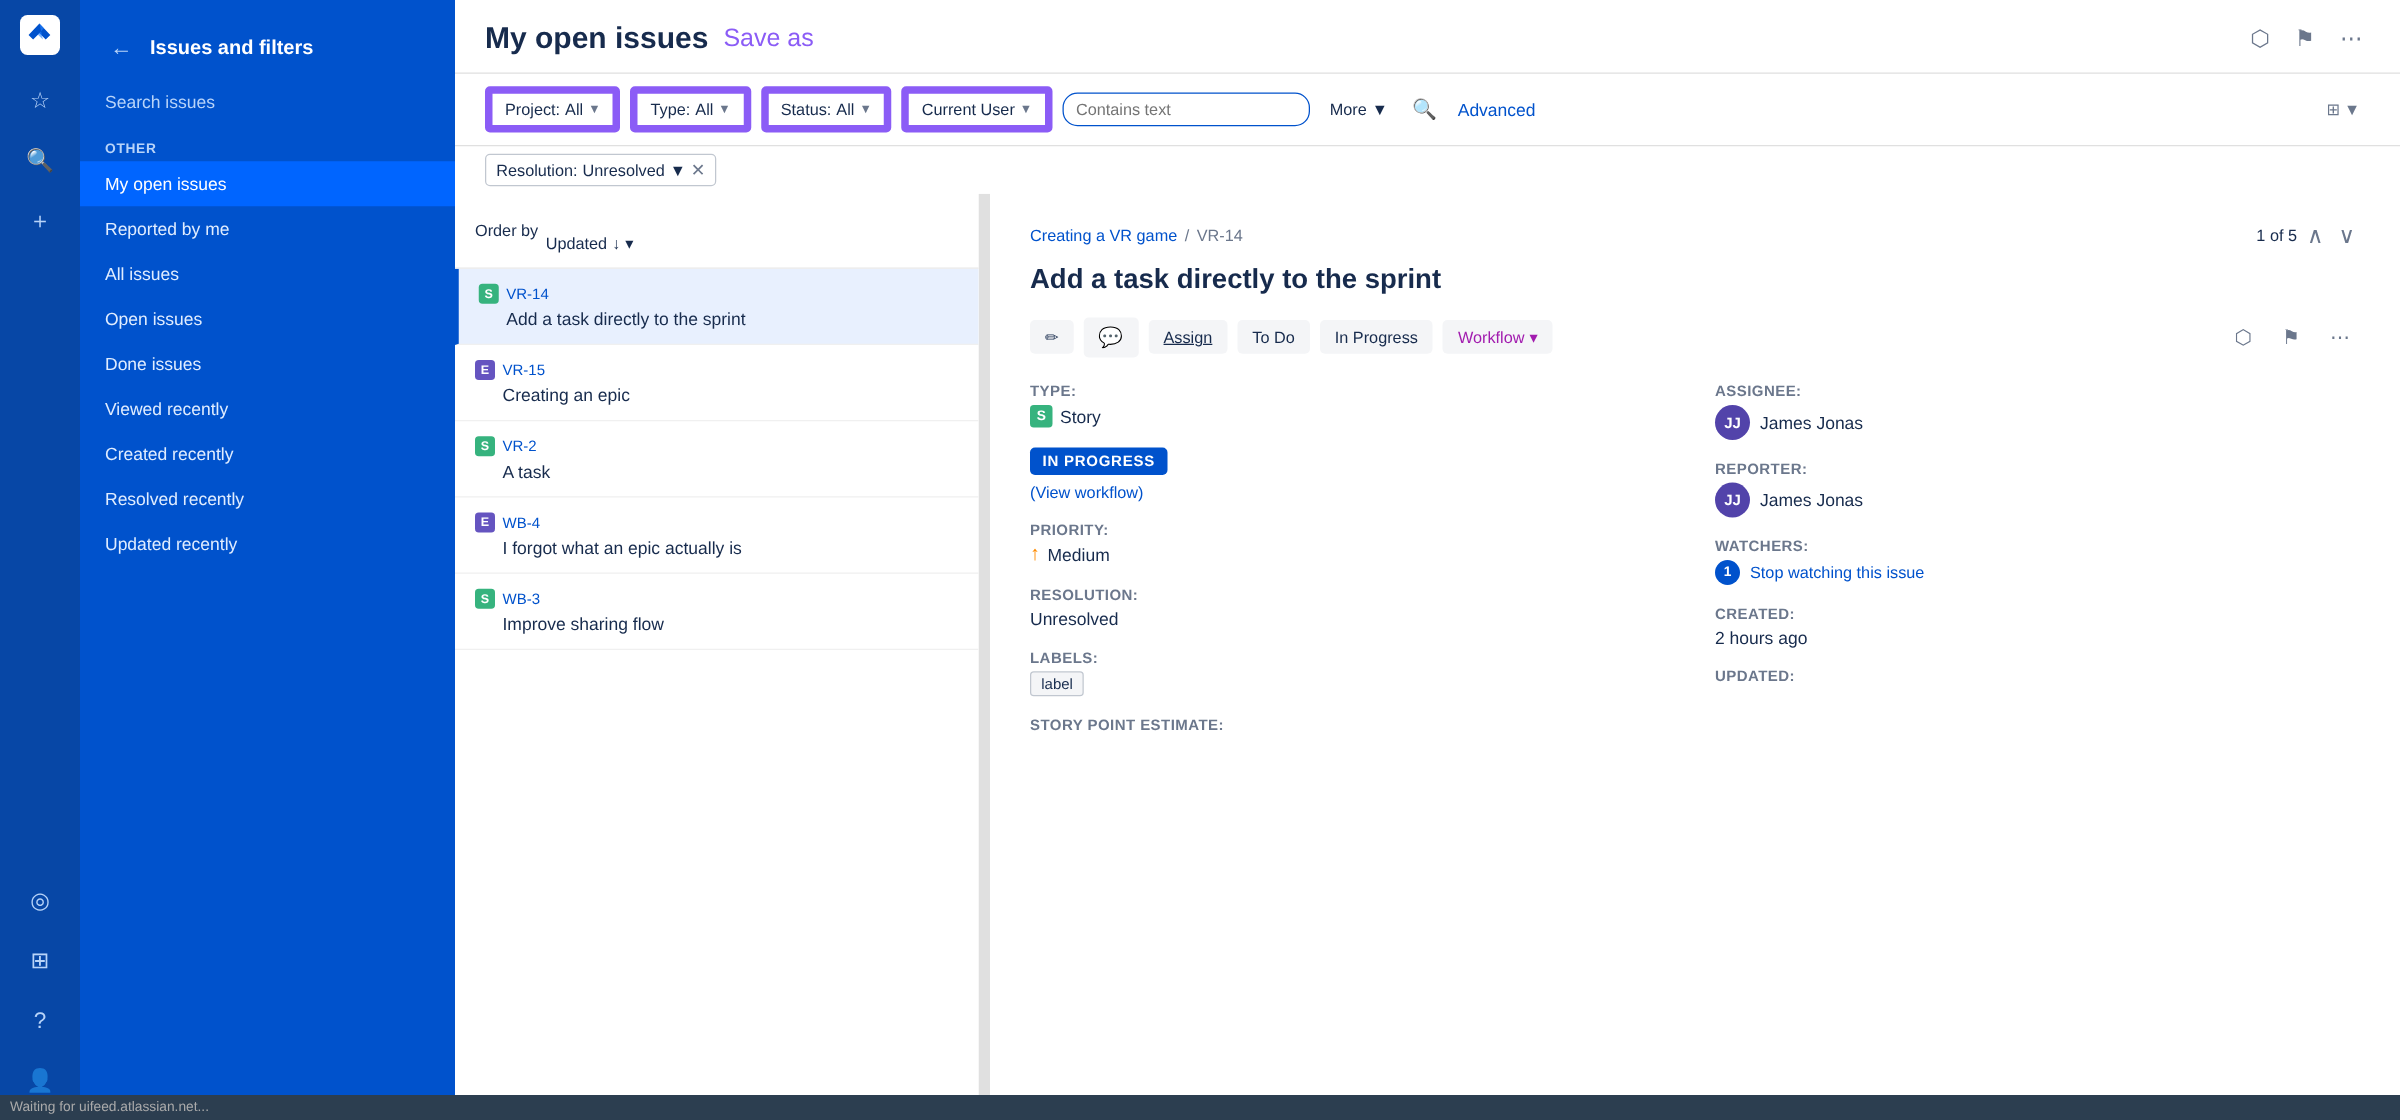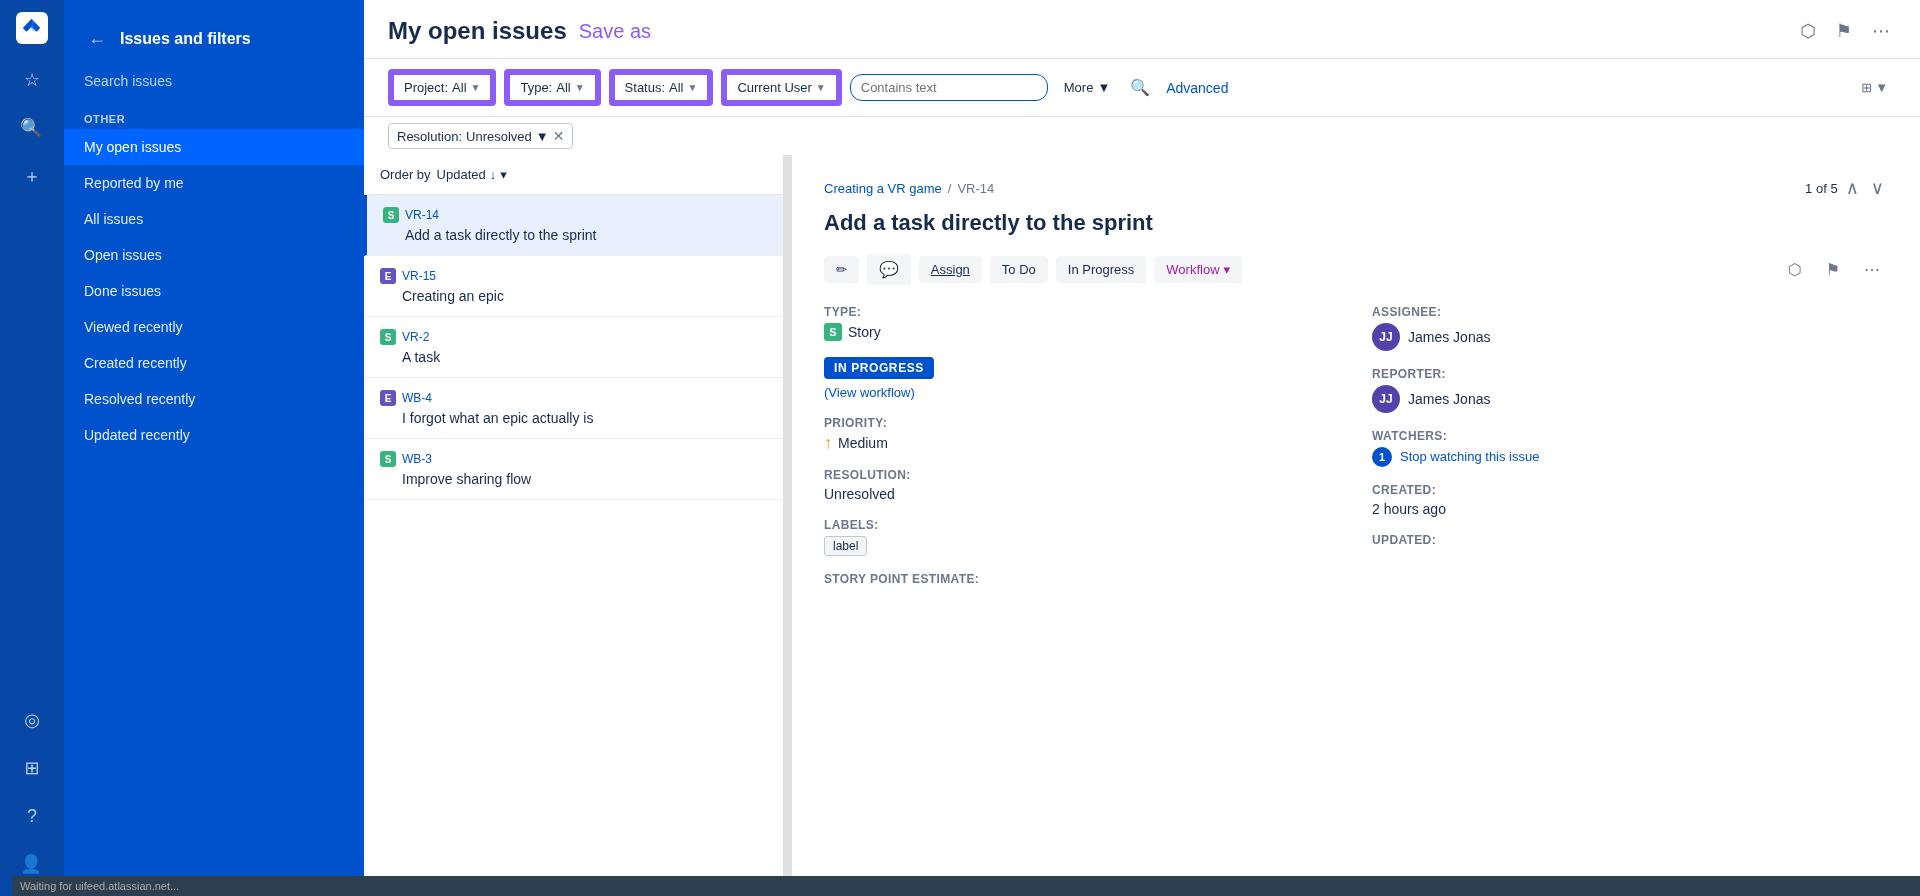--- a/index.html
+++ b/index.html
@@ -244,20 +244,21 @@
       font-size: 13px;
       color: #172b4d;
       border-bottom: 1px solid #e8e8e8;
     }
     .order-btn {
       display: flex;
       align-items: center;
       gap: 4px;
       cursor: pointer;
       font-weight: 500;
+      margin-top: 20px;
     }
     .issues-scroll {
       flex: 1;
       overflow-y: auto;
     }
     .issue-row {
       padding: 12px 16px;
       border-bottom: 1px solid #f0f0f0;
       cursor: pointer;
       display: flex;
@@ -470,21 +471,20 @@
       left: 0;
       right: 0;
       height: 20px;
       background: #2c3e50;
       color: #aaa;
       font-size: 11px;
       display: flex;
       align-items: center;
       padding: 0 8px;
       z-index: 100;
-      margin-left: 12px;
     }
   </style>
 </head>
 <body>
 
 <div class="nav-rail">
   <div class="nav-rail-logo">
     <svg viewBox="0 0 24 24" fill="none">
       <path d="M11.5 2L2 12l4 4 5.5-5.5L17 16l4-4z" fill="#0052cc"></path>
       <path d="M11.5 2l4 4-5.5 5.5L14.5 16" fill="#2684ff" opacity="0.6"></path>

